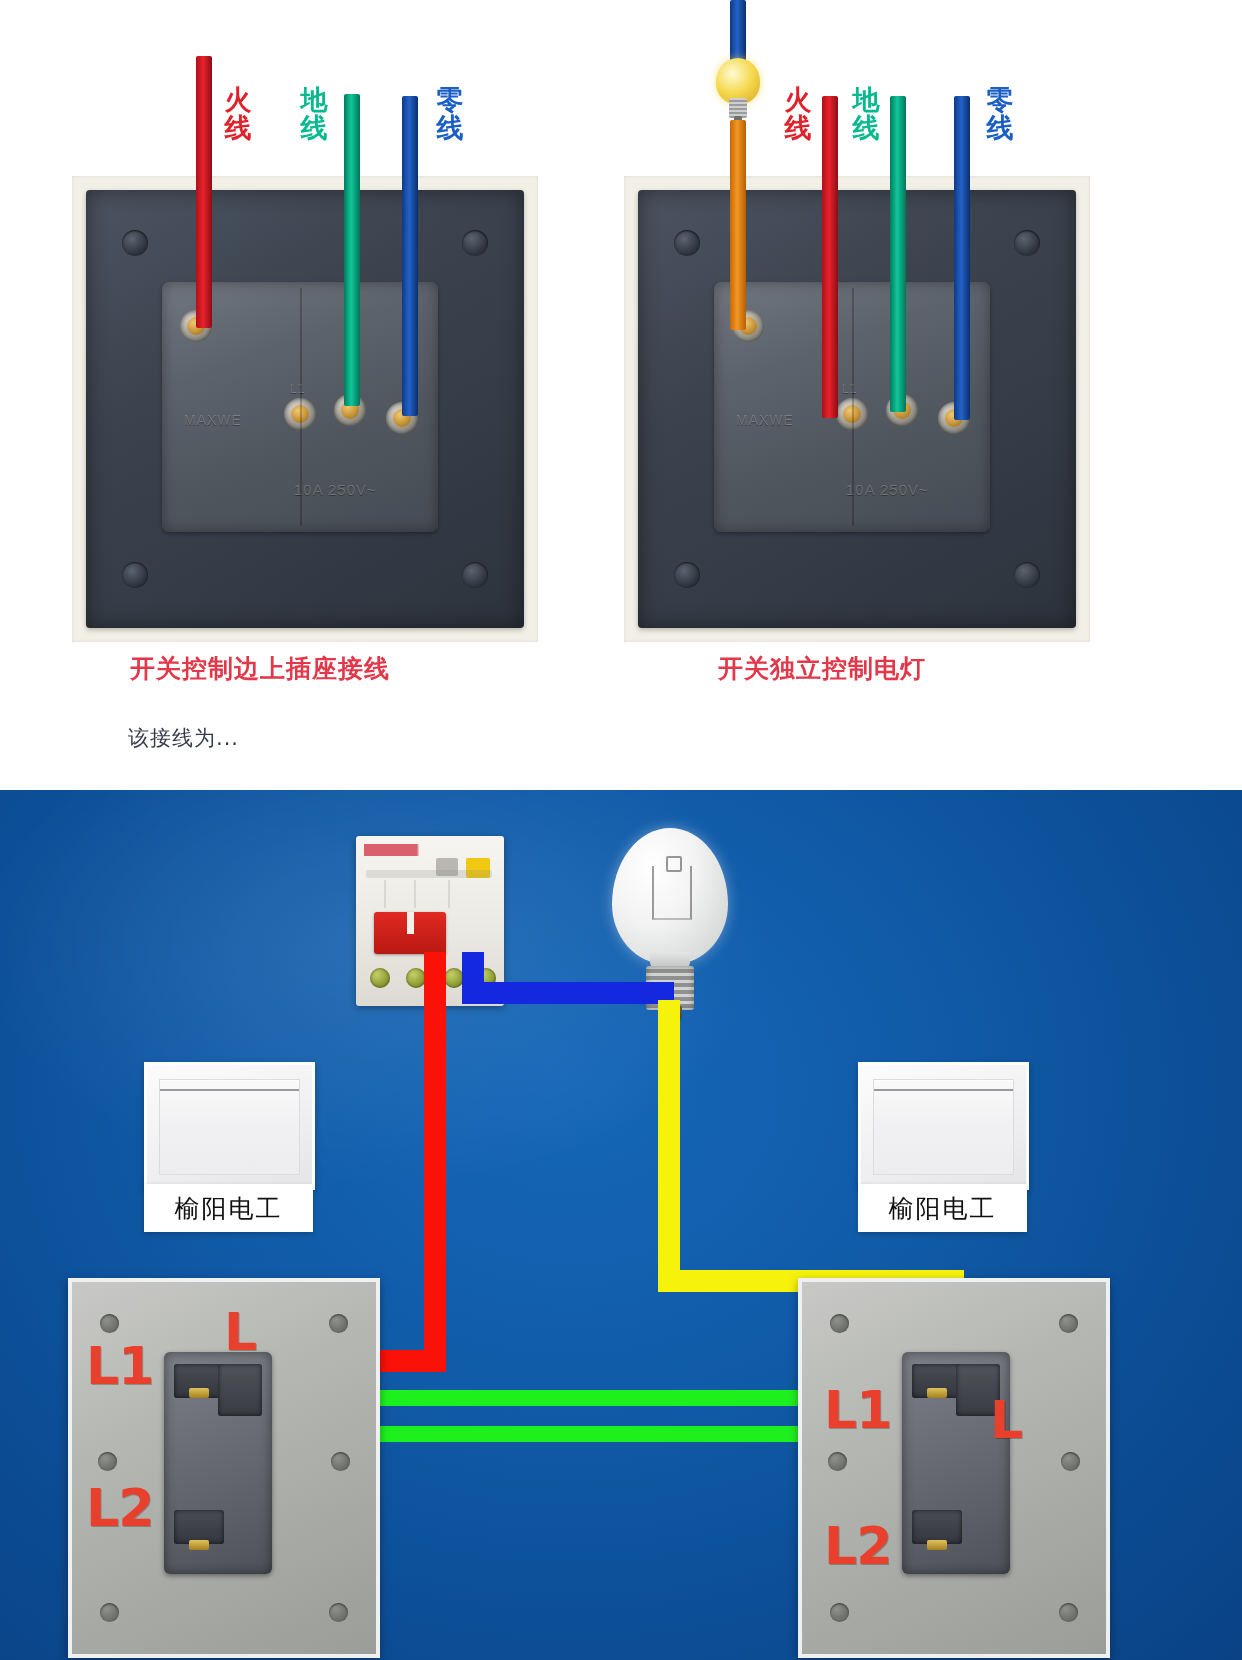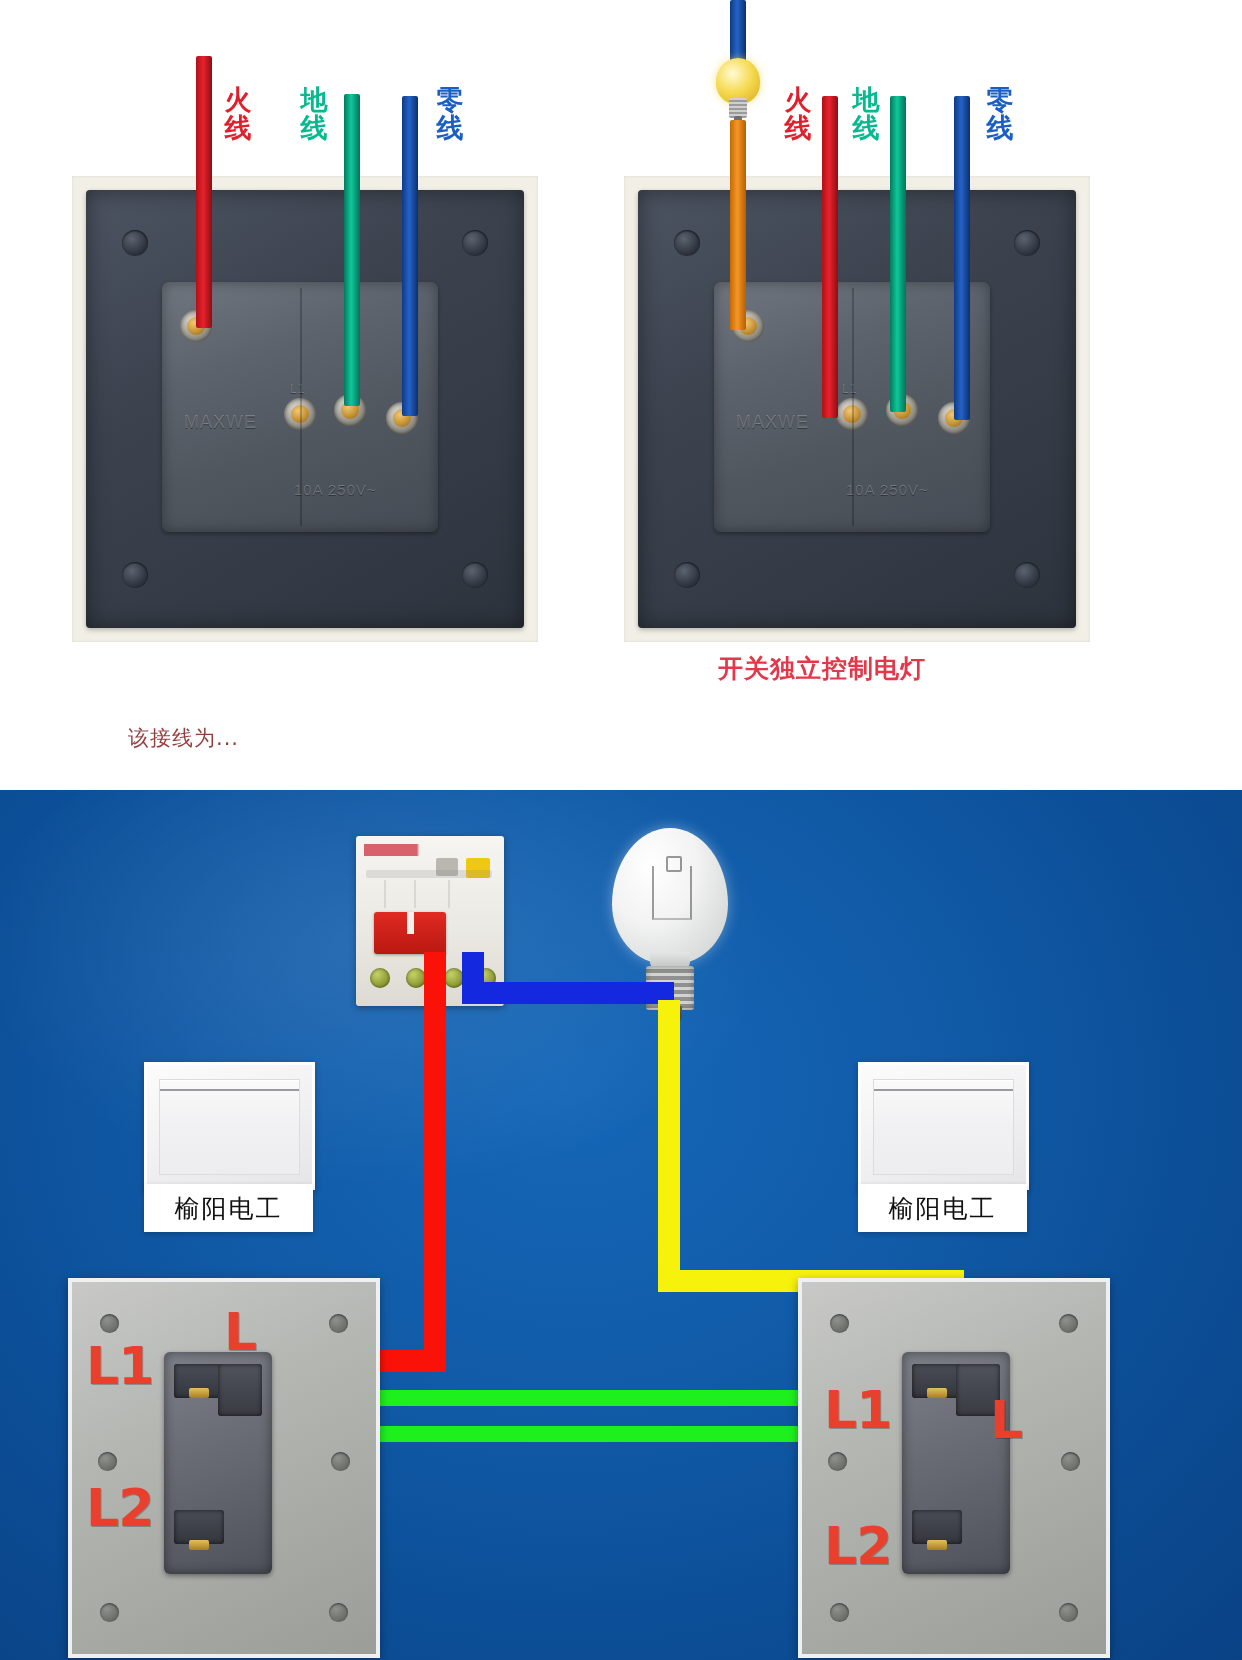--- a/index.html
+++ b/index.html
@@ -48,21 +48,21 @@
   .module:after{
     content:"";position:absolute;left:50%;top:6px;bottom:6px;width:2px;
     background:rgba(0,0,0,.22);
   }
   .mod-text{
     position:absolute;color:rgba(255,255,255,.22);font-size:12px;
     letter-spacing:1px;font-family:"Liberation Sans",sans-serif;
     text-shadow:0 1px 0 rgba(0,0,0,.35);white-space:nowrap;
   }
   .mod-rating{left:132px;bottom:34px;font-size:15px;}
-  .mod-maxwe{left:22px;top:130px;font-size:18px;}
+  .mod-maxwe{left:22px;top:130px;font-size:14px;}
   .mod-l1{left:128px;top:100px;font-size:12px;}
 
   .terminal{
     position:absolute;width:32px;height:32px;border-radius:50%;
     background:radial-gradient(circle at 36% 32%,#d7d5cf 0%,#9a978e 55%,#66645d 100%);
     box-shadow:inset 0 0 4px rgba(0,0,0,.6);
   }
   .terminal i{
     position:absolute;left:7px;top:7px;width:18px;height:18px;border-radius:50%;
     background:radial-gradient(circle at 38% 32%,#f0c873 0%,#c79337 55%,#8a6318 100%);
@@ -106,21 +106,21 @@
   .caption{
     position:absolute;font-size:25px;font-weight:bold;color:#e2384a;
     font-family:"DejaVu Sans","Liberation Sans",sans-serif;
     letter-spacing:1px;white-space:nowrap;
   }
   #cap-left{left:130px;top:652px;}
   #cap-right{left:718px;top:652px;}
 
   .subnote{
     position:absolute;left:128px;top:724px;
-    font-size:21px;color:#7f1d1d;letter-spacing:1px;white-space:nowrap;
+    font-size:21px;color:#0f172a;letter-spacing:1px;white-space:nowrap;
     font-family:"DejaVu Sans","Liberation Sans",sans-serif;
     opacity:.85;
   }
 
   
   .big-title{
     position:absolute;left:56px;top:736px;width:1130px;
     font-size:122px;font-weight:bold;line-height:1;
     font-family:"DejaVu Sans","Liberation Sans",sans-serif;
     color:#ffffff;
@@ -398,20 +398,21 @@
     <div class="wire green" style="left:890px;top:96px;width:16px;height:316px;"></div>
     <div class="wire blue" style="left:954px;top:96px;width:16px;height:324px;"></div>
 
     <div class="wlabel wl-red" style="left:776px;top:86px;width:44px;">火
 线</div>
     <div class="wlabel wl-green" style="left:844px;top:86px;width:44px;">地
 线</div>
     <div class="wlabel wl-blue" style="left:978px;top:86px;width:44px;">零
 线</div>
 
+    <div class="caption" id="cap-left">开关控制边上插座接线</div>
     <div class="caption" id="cap-right">开关独立控制电灯</div>
 
     <div class="subnote">该接线为...</div>
   </div>
 
   <div class="bottom-section">
     <div class="shine"></div>
 
     <div class="breaker">
       <div class="brand"></div>

